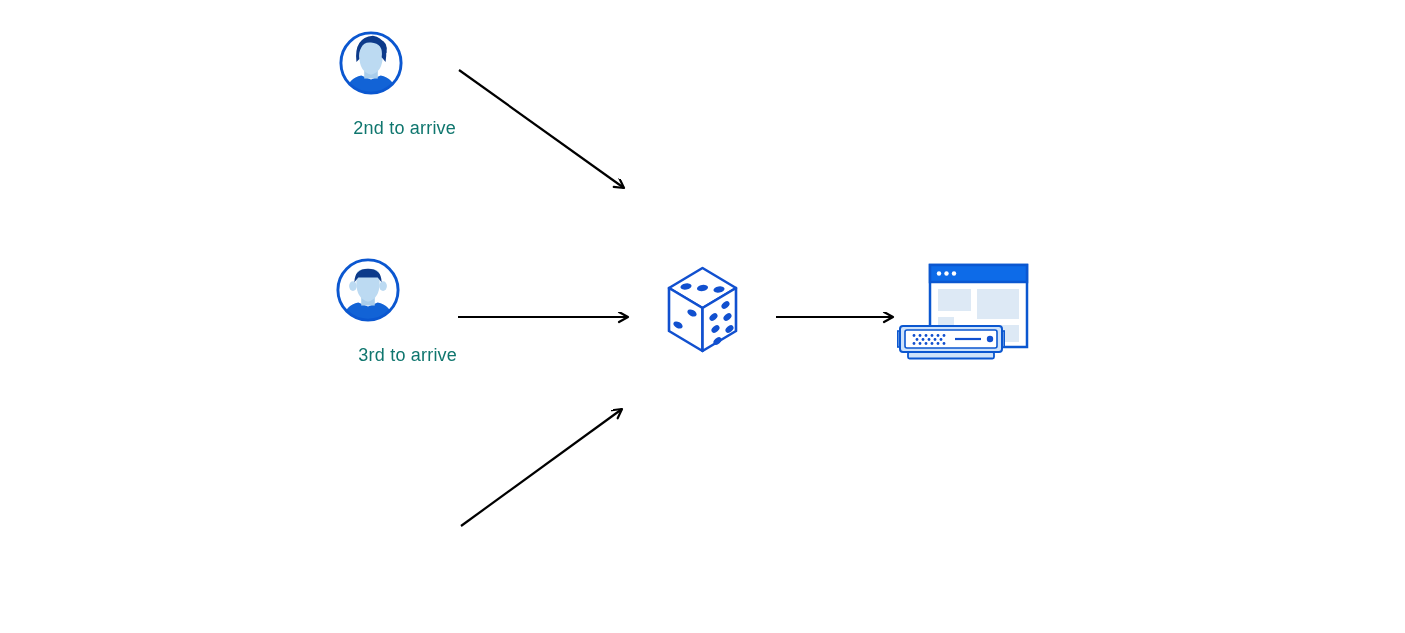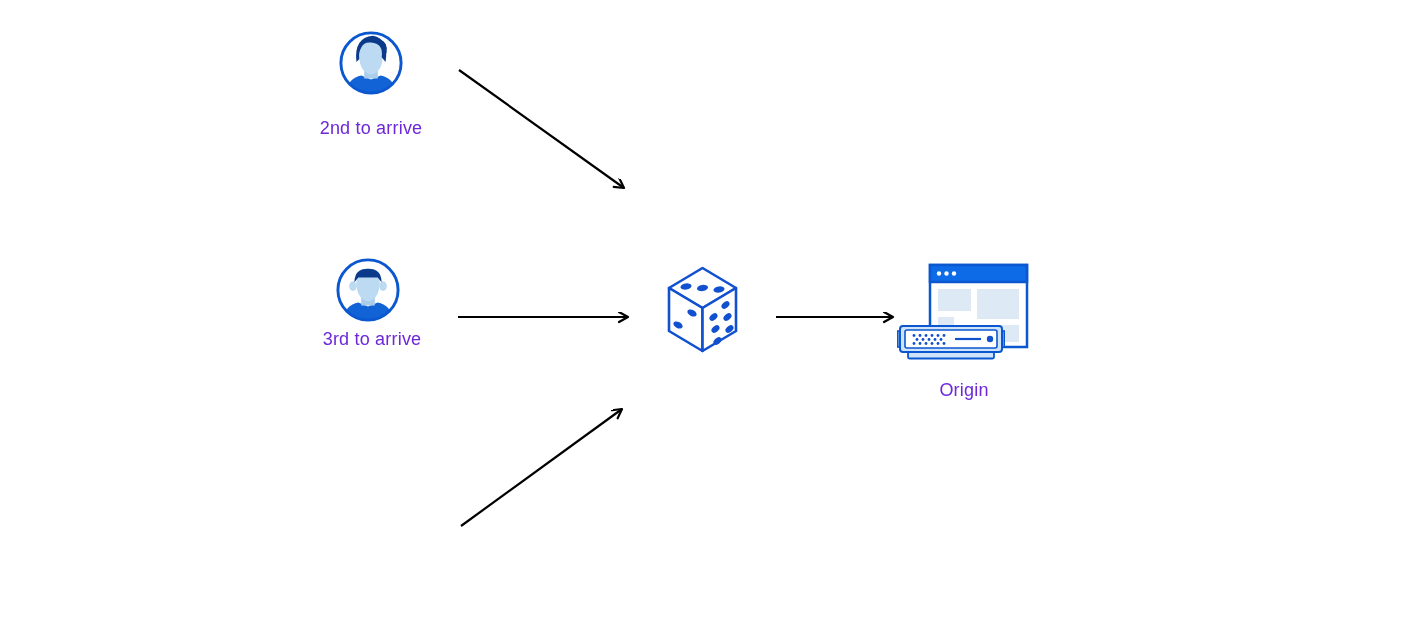--- a/index.html
+++ b/index.html
@@ -8,24 +8,24 @@
     width: 1405px;
     height: 633px;
     background: #ffffff;
     overflow: hidden;
     font-family: "Liberation Sans", sans-serif;
   }
   .abs { position: absolute; }
   .node-label {
     position: absolute;
     width: 170px;
-    text-align: center;
+    text-align: right;
     font-size: 18px;
     line-height: 24px;
-    color: #6d28d9;
+    color: #0f766e;
     letter-spacing: 0.2px;
   }
   svg { display: block; }
 </style>
 </head>
 <body>
 
 <div class="canvas">
 
   <svg class="abs" style="left:0;top:0" width="1405" height="633" viewBox="0 0 1405 633">
@@ -71,21 +71,21 @@
       <g clip-path="url(#clipA2)">
         <path d="M6 70 Q9 50 24 47 L34 51 L44 47 Q59 50 62 70 Z" fill="#1263d6"></path>
         <rect x="27" y="36" width="14" height="14" fill="#a9cdeb"></rect>
         <ellipse cx="18.5" cy="30" rx="4" ry="5" fill="#bcdaf2"></ellipse>
         <ellipse cx="49.5" cy="30" rx="4" ry="5" fill="#bcdaf2"></ellipse>
         <path d="M22 26 Q22 43 34 46 Q46 43 46 26 L46 18 Q46 12 34 12 Q22 12 22 18 Z" fill="#bcdaf2"></path>
         <path d="M20 26 Q20 12 34 12 Q48 12 48 26 L44 21 L24 21 Z" fill="#0c3a8a"></path>
       </g>
       <circle cx="34" cy="34" r="31" fill="none" stroke="#0b57d0" stroke-width="3"></circle>
     </svg>
-    <div class="node-label" style="left:-48px;top:70px">3rd to arrive</div>
+    <div class="node-label" style="left:-48px;top:86px">3rd to arrive</div>
   </div>
 
 
   <div class="abs" style="left:665px;top:265px">
     <svg width="75" height="90" viewBox="0 0 75 90">
       <g stroke="#1150cf" stroke-width="2.6" stroke-linejoin="round" fill="#ffffff">
         <path d="M37.5 3 L71 23 L37.5 43 L4 23 Z"></path>
         <path d="M4 23 L37.5 43 L37.5 86 L4 66 Z"></path>
         <path d="M71 23 L37.5 43 L37.5 86 L71 66 Z"></path>
       </g>
@@ -140,16 +140,15 @@
           <circle cx="23" cy="83.5" r="1.4"></circle>
           <circle cx="29" cy="83.5" r="1.4"></circle>
           <circle cx="35" cy="83.5" r="1.4"></circle>
           <circle cx="41" cy="83.5" r="1.4"></circle>
           <circle cx="47" cy="83.5" r="1.4"></circle>
       </g>
       <line x1="58" y1="79" x2="84" y2="79" stroke="#1150cf" stroke-width="2.2"></line>
       <circle cx="93" cy="79" r="3.2" fill="#1150cf"></circle>
       <rect x="11" y="92" width="86" height="6.5" rx="1.5" fill="#cfe3fa" stroke="#0b57d0" stroke-width="1.8"></rect>
     </svg>
-    <div class="node-label" style="left:-18px;top:118px">Origin</div>
   </div>
 
 </div>
 
 </body></html>

